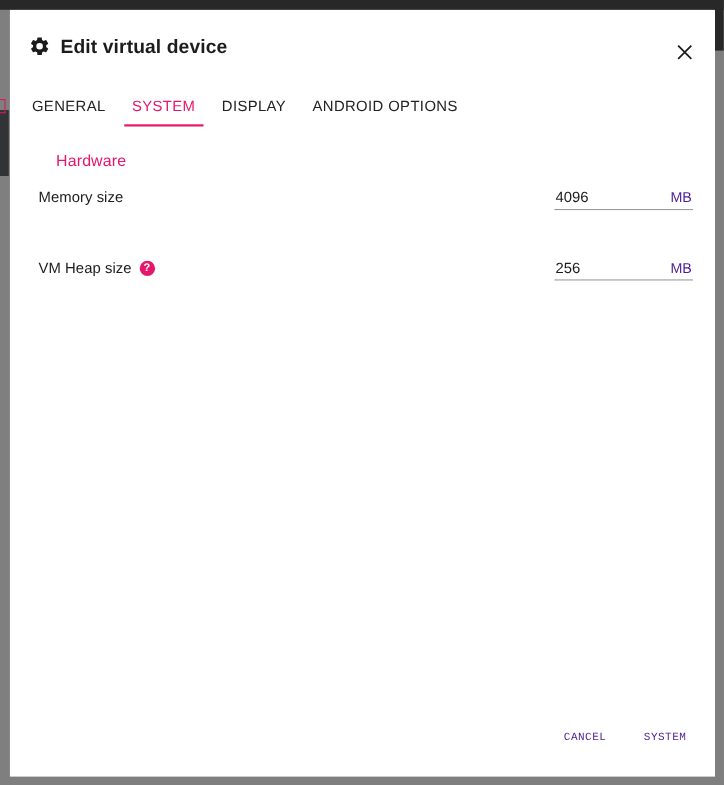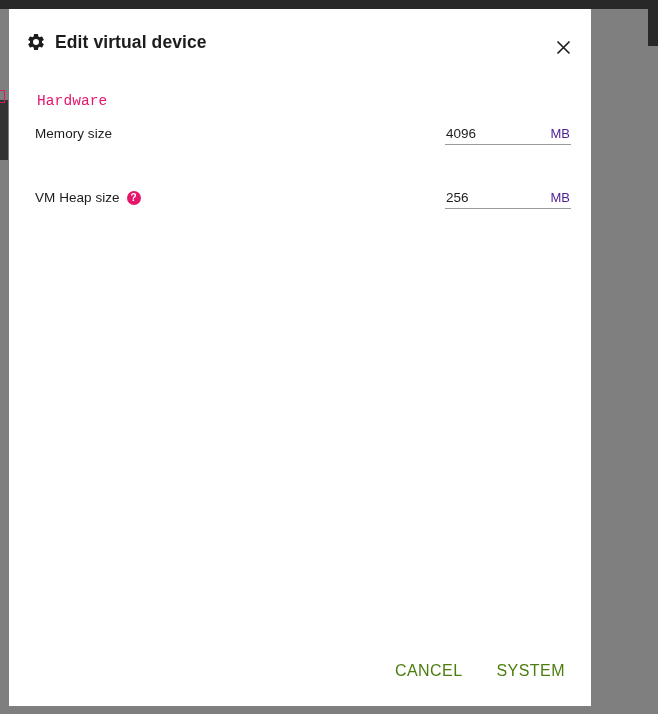--- a/index.html
+++ b/index.html
@@ -58,21 +58,21 @@
     left: 0; bottom: 0;
     width: 658px; height: 8px;
     background: #7f7f7f;
   }
 
   
   .dialog {
     position: absolute;
     left: 9px;
     top: 9px;
-    width: 582px;
+    width: 641px;
     height: 697px;
     background: #ffffff;
     box-sizing: border-box;
     display: flex;
     flex-direction: column;
   }
 
   
   .dialog-header {
     position: relative;
@@ -149,23 +149,22 @@
   .dialog-body {
     flex: 1 1 auto;
     padding: 18px 20px 0 19px;
     box-sizing: border-box;
     overflow: hidden;
   }
   .section-title {
     color: #e5176b;
     font-size: 14.5px;
     font-weight: normal;
-    margin: 0 0 6px 9px;
+    margin: 0 0 6px 23px;
     letter-spacing: 0.1px;
-    font-family: Liberation Mono, monospace;
   }
 
   .form-row {
     display: flex;
     align-items: flex-start;
     height: 64px;
     box-sizing: border-box;
     padding-left: 7px;
   }
   .form-label {
@@ -231,23 +230,23 @@
     display: flex;
     align-items: center;
     justify-content: flex-end;
     padding: 0 20px 8px 0;
     box-sizing: border-box;
     gap: 22px;
   }
   .footer-button {
     background: none;
     border: none;
-    color: #4d7c0f;
-    font-family: Liberation Sans, sans-serif;
-    font-size: 16px;
+    color: #4c1d95;
+    font-family: Liberation Mono, monospace;
+    font-size: 10px;
     letter-spacing: 0.45px;
     cursor: pointer;
     padding: 6px 6px;
   }
 </style>
 </head>
 <body>
 
 <div id="root">
 
@@ -268,20 +267,34 @@
       </span>
       <span class="dialog-title">Edit virtual device</span>
 
       <div class="close-button" title="Close">
         <svg width="15" height="15" viewBox="0 0 16 16" aria-hidden="true">
           <path d="M1.6 1.6 L14.4 14.4 M14.4 1.6 L1.6 14.4" stroke="#1c1c1c" stroke-width="1.7" stroke-linecap="butt" fill="none"></path>
         </svg>
       </div>
     </div>
 
+    <div class="tab-bar">
+      <div class="tab">
+        <span>GENERAL</span>
+      </div>
+      <div class="tab active">
+        <span>SYSTEM</span>
+      </div>
+      <div class="tab">
+        <span>DISPLAY</span>
+      </div>
+      <div class="tab">
+        <span>ANDROID OPTIONS</span>
+      </div>
+    </div>
 
     <div class="dialog-body">
 
       <div class="section-title">Hardware</div>
 
 
       <div class="form-row">
         <div class="form-label">
           <span>Memory size</span>
         </div>

